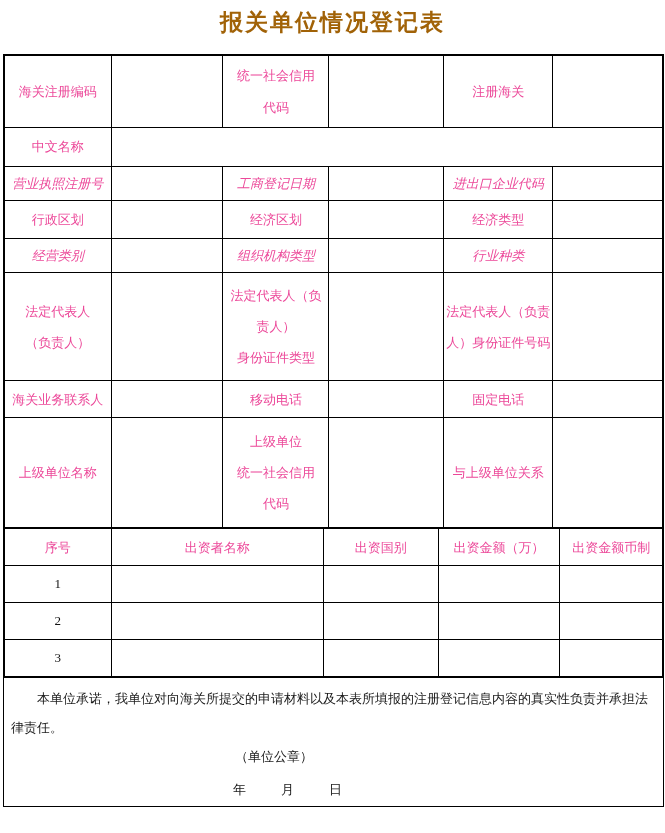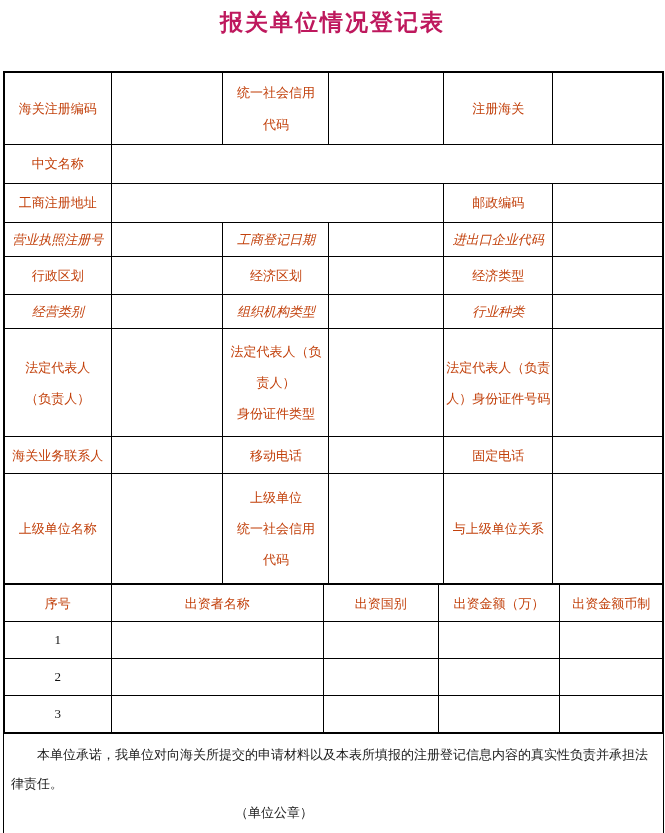--- a/index.html
+++ b/index.html
@@ -15,22 +15,22 @@
     width: 659px;
     padding: 0 3px;
     box-sizing: content-box;
   }
   .form-title {
     text-align: center;
     font-size: 23px;
     font-weight: bold;
     letter-spacing: 2px;
     line-height: 30px;
-    margin: 8px 0 33px 0;
-    color: #be185d;
+    margin: 8px 0 16px 0;
+    color: #a16207;
   }
   .form-box {
     border: 1px solid #000;
     width: 659px;
   }
   table.grid {
     width: 100%;
     border-collapse: collapse;
     table-layout: fixed;
   }
@@ -39,21 +39,21 @@
     font-size: 13px;
     font-weight: normal;
     text-align: center;
     vertical-align: middle;
     padding: 1px 2px;
     overflow: hidden;
   }
   td.label, th.hdr {
     white-space: pre-line;
     line-height: 2.4;
-    color: #c2410c;
+    color: #ec4899;
   }
   
   tr.h71 td { height: 69px; }
   tr.h38 td { height: 36px; }
   tr.h32 td { height: 30px; font-style: italic; }
   tr.h37 td { height: 35px; }
   tr.h107 td { height: 105px; }
   tr.h36 td, tr.h36 th { height: 34px; }
   tr.h109 td { height: 107px; text-align: center; }
   
@@ -109,26 +109,20 @@
         <td class="label">统一社会信用
 代码</td>
         <td></td>
         <td class="label">注册海关</td>
         <td></td>
       </tr>
       <tr class="h38">
         <td class="label">中文名称</td>
         <td colspan="5"></td>
       </tr>
-      <tr class="h38">
-        <td class="label">工商注册地址</td>
-        <td colspan="3"></td>
-        <td class="label">邮政编码</td>
-        <td></td>
-      </tr>
       <tr class="h32">
         <td class="label">营业执照注册号</td>
         <td></td>
         <td class="label">工商登记日期</td>
         <td></td>
         <td class="label">进出口企业代码</td>
         <td></td>
       </tr>
       <tr class="h37">
         <td class="label">行政区划</td>

